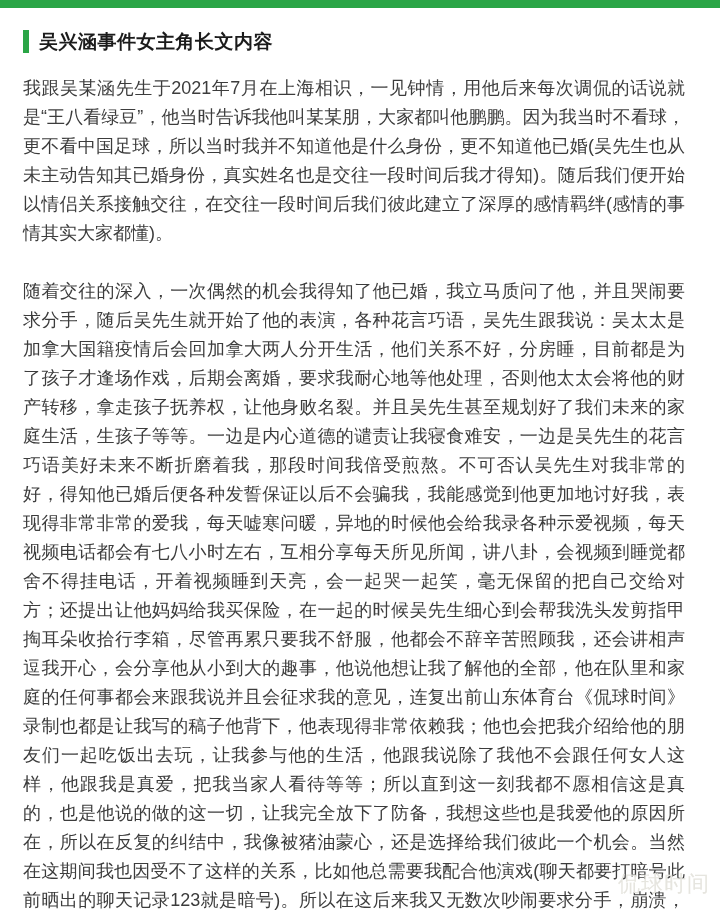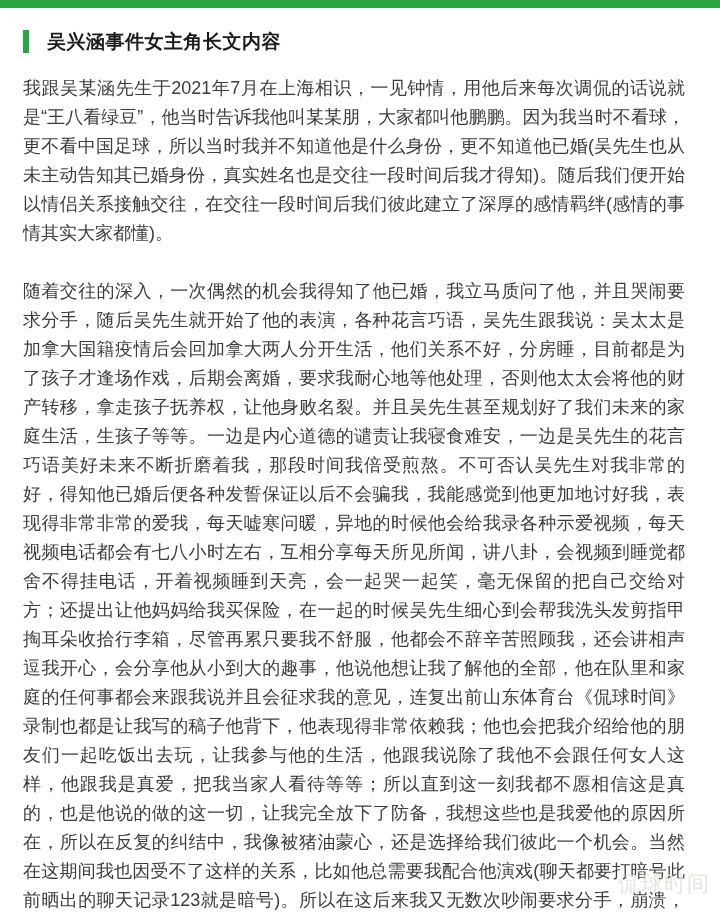--- a/index.html
+++ b/index.html
@@ -21,21 +21,20 @@
   }
   .top-bar {
     width: 100%;
     height: 8px;
     background: var(--accent);
   }
   .title-row {
     display: flex;
     align-items: center;
     margin: 22px 23px 0 23px;
-    gap: 8px;
   }
   .title-accent {
     width: 6px;
     height: 23px;
     background: var(--accent);
     margin-right: 10px;
     flex: 0 0 auto;
   }
   .page-title {
     font-size: 19px;

